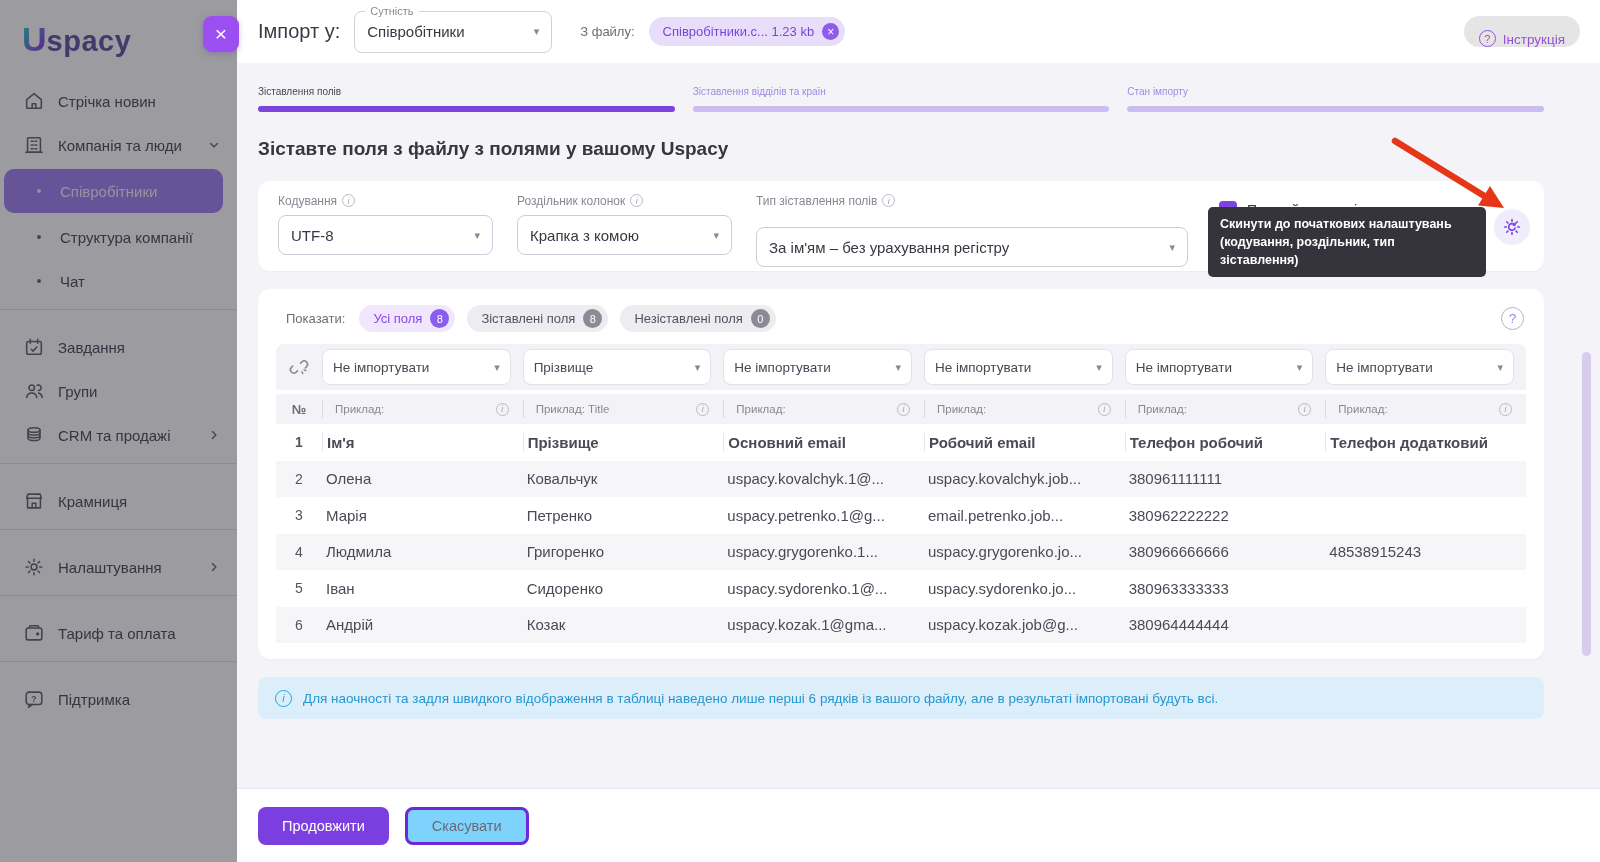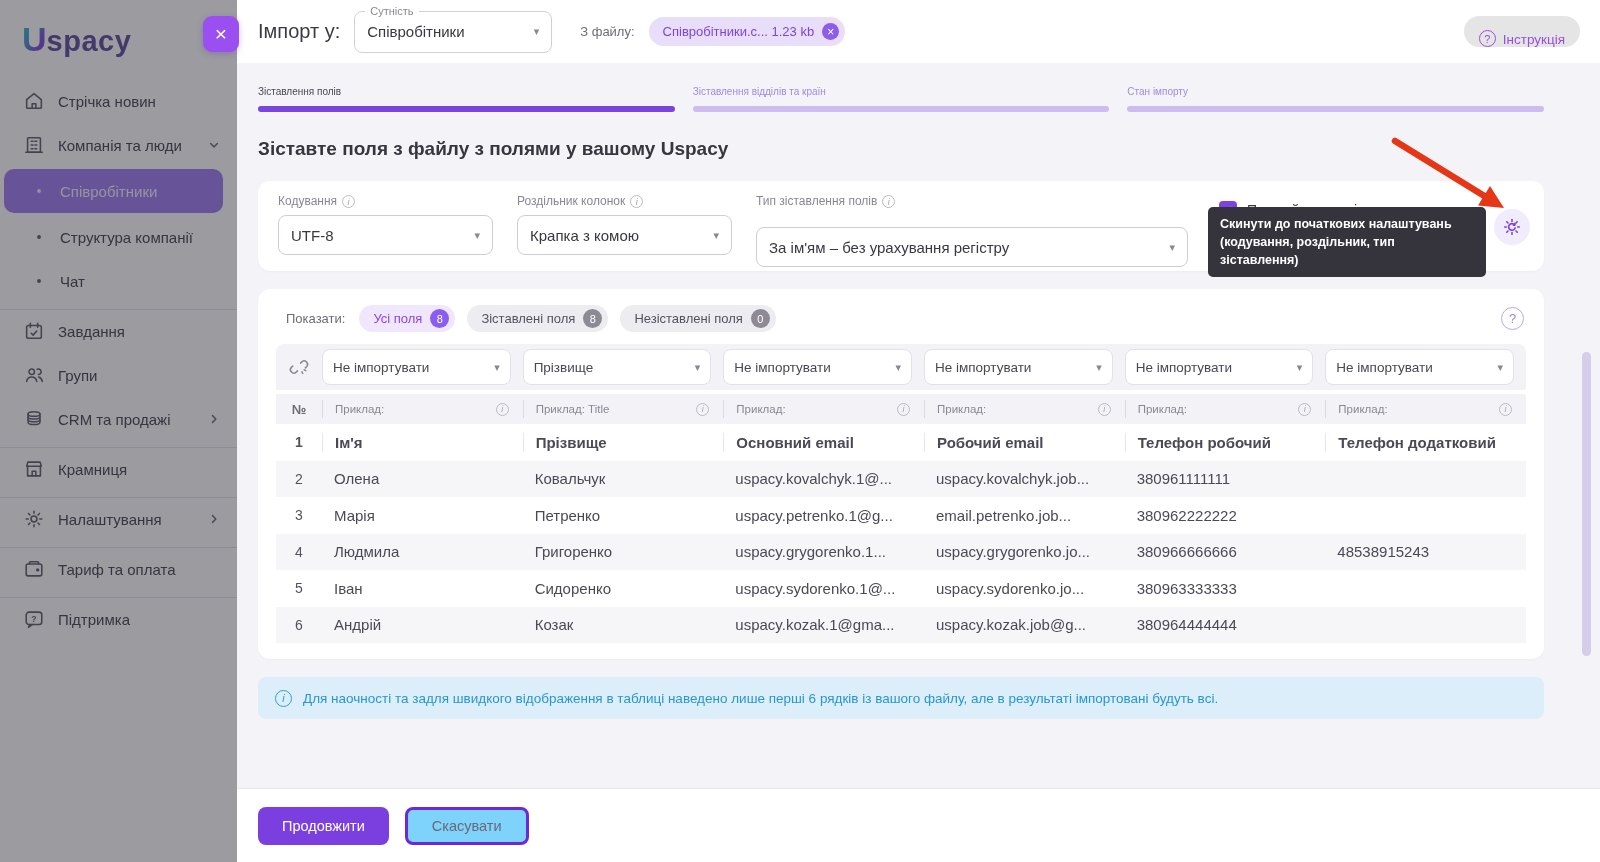--- a/index.html
+++ b/index.html
@@ -7,21 +7,21 @@
   body { position:relative; font-family:"Liberation Sans", sans-serif; background:#f4f4f8; overflow:hidden; color:#3a3742; }
 
   
   .sidebar { position:absolute; left:0; top:0; width:237px; height:862px; background:#fff; z-index:1; }
   .sidebar-dim { position:absolute; inset:0; background:rgba(40,36,48,.46); z-index:4; }
   .logo { display:flex; align-items:baseline; padding:20px 0 14px 22px; }
   .logo-u { font-size:34px; font-weight:800; background:linear-gradient(120deg,#2fb5c9 20%,#7b44e0 70%); -webkit-background-clip:text; background-clip:text; color:#6a43c9; -webkit-text-fill-color:transparent; }
   .logo-rest { font-size:29px; font-weight:700; color:#5b4a9e; letter-spacing:.5px; }
   .nav { padding:6px 0 0 0; }
   .item { display:flex; align-items:center; gap:12px; padding:11px 14px 11px 22px; font-size:15px; color:#454250; cursor:pointer; }
-  .item.divided { border-top:1px solid #e3e1ea; margin-top:6px; padding-top:10px; }
+  .item.divided { border-top:1px solid #e3e1ea; margin-top:6px; padding-top:26px; }
   .item.sub { padding-left:30px; }
   .item.sub .nicon { width:18px; }
   .item.active { background:#9d7bf0; color:#f4f1fb; border-radius:10px; margin:2px 14px 2px 4px; padding-left:26px; }
   .nicon { width:24px; display:flex; justify-content:center; color:#5f5c6b; }
   .item.active .nicon { color:#efeafb; }
   .si { width:22px; height:22px; }
   .si.sm { width:18px; height:18px; }
   .chev { margin-left:auto; color:#6b6876; display:flex; }
 
   
@@ -49,21 +49,21 @@
   .step.active .slabel { color:#4a4754; }
   .sbar { height:6px; border-radius:3px; background:#cdbcf0; margin-top:9px; }
   .step.active .sbar { background:#7b44dd; }
 
   .h1 { margin-top:26px; font-size:19px; font-weight:700; color:#38353f; }
 
   
   .card { background:#fff; border-radius:12px; box-shadow:0 1px 2px rgba(40,36,60,.04); }
   .settings { position:relative; margin-top:21px; height:90px; display:flex; gap:24px; padding:13px 20px 0 20px; }
   .field { display:flex; flex-direction:column; }
-  .field .flab { display:flex; align-items:flex-end; gap:5px; font-size:12px; color:#8a8793; }
+  .field .flab { display:flex; align-items:flex-start; gap:5px; font-size:12px; color:#8a8793; }
   .icirc { width:13px; height:13px; border:1px solid #bcb9c4; color:#a8a5b0; border-radius:50%; font-size:9px; font-style:italic; display:inline-flex; align-items:center; justify-content:center; flex:none; }
   .icirc::after { content:"i"; }
   .selbox { margin-top:7px; height:40px; border:1px solid #cfccd9; border-radius:8px; background:#fff; display:flex; align-items:center; padding:0 12px; font-size:15px; color:#3a3742; cursor:pointer; }
   .w1 { width:215px; } .w2 { width:215px; } .w3 { width:432px;margin-top:19px; }
   .cbgroup { margin-left:auto; margin-right:64px; display:flex; flex-direction:column; gap:11px; padding-top:7px; }
   .cbrow { display:flex; align-items:center; gap:10px; cursor:pointer; }
   .cbox { width:18px; height:18px; border-radius:4px; background:#7b44e0; color:#fff; font-size:13px; display:flex; align-items:center; justify-content:center; flex:none; }
   .cbox::after { content:"✓"; }
   .cblabel { font-size:14px; color:#3a3742; white-space:nowrap; }
   .reset-btn { position:absolute; right:14px; top:28px; width:36px; height:36px; border-radius:50%; background:#f1ecfb; color:#7b44e0; display:flex; align-items:center; justify-content:center; cursor:pointer; }
@@ -84,21 +84,21 @@
   .maprow { background:#f3f3f7; border-radius:8px 8px 0 0; height:46px; }
   .mapcell { padding-right:12px; }
   .map-icon { display:flex; justify-content:center; color:#8a8793; }
   .minisel { height:36px; background:#fff; border:1px solid #e3e0ea; border-radius:8px; display:flex; align-items:center; padding:0 10px; font-size:13.5px; color:#4a4754; cursor:pointer; }
   .exrow { background:#f3f3f7; height:30px; margin-top:4px; }
   .excell { display:flex; align-items:center; justify-content:space-between; padding:0 14px 0 12px; border-left:1px solid #dcd9e4; height:18px; font-size:11.5px; color:#8a8793; }
   .exnum { text-align:center; font-size:13px; color:#6e6b77; font-weight:600; }
   .trows > div.trow { display:grid; grid-template-columns:46px repeat(6,1fr); height:36.5px; align-items:center; font-size:15px; color:#4c4956; }
   .trows > div.trow:nth-of-type(even) { background:#f6f6f9; }
   .trow .num { text-align:center; font-size:14px; color:#55525e; }
-  .trow .cell { padding:0 10px 0 12px; white-space:nowrap; overflow:hidden; text-overflow:ellipsis; }
+  .trow .cell { padding:0 10px 0 4px; white-space:nowrap; overflow:hidden; text-overflow:ellipsis; }
   .trow.bold { font-weight:700; color:#332f3d; }
   .trow.bold .cell { border-left:1px solid #e7e4ed; line-height:19px; }
 
   
   .banner { margin-top:18px; height:42px; background:#ddeefb; border-radius:8px; display:flex; align-items:center; gap:11px; padding:0 17px; }
   .binfo { width:17px; height:17px; border:1.5px solid #2d9fd8; color:#2d9fd8; border-radius:50%; font-size:11px; font-style:italic; display:flex; align-items:center; justify-content:center; flex:none; }
   .binfo::after { content:"i"; }
   .btext { font-size:13.5px; color:#2797cf; }
 
   

